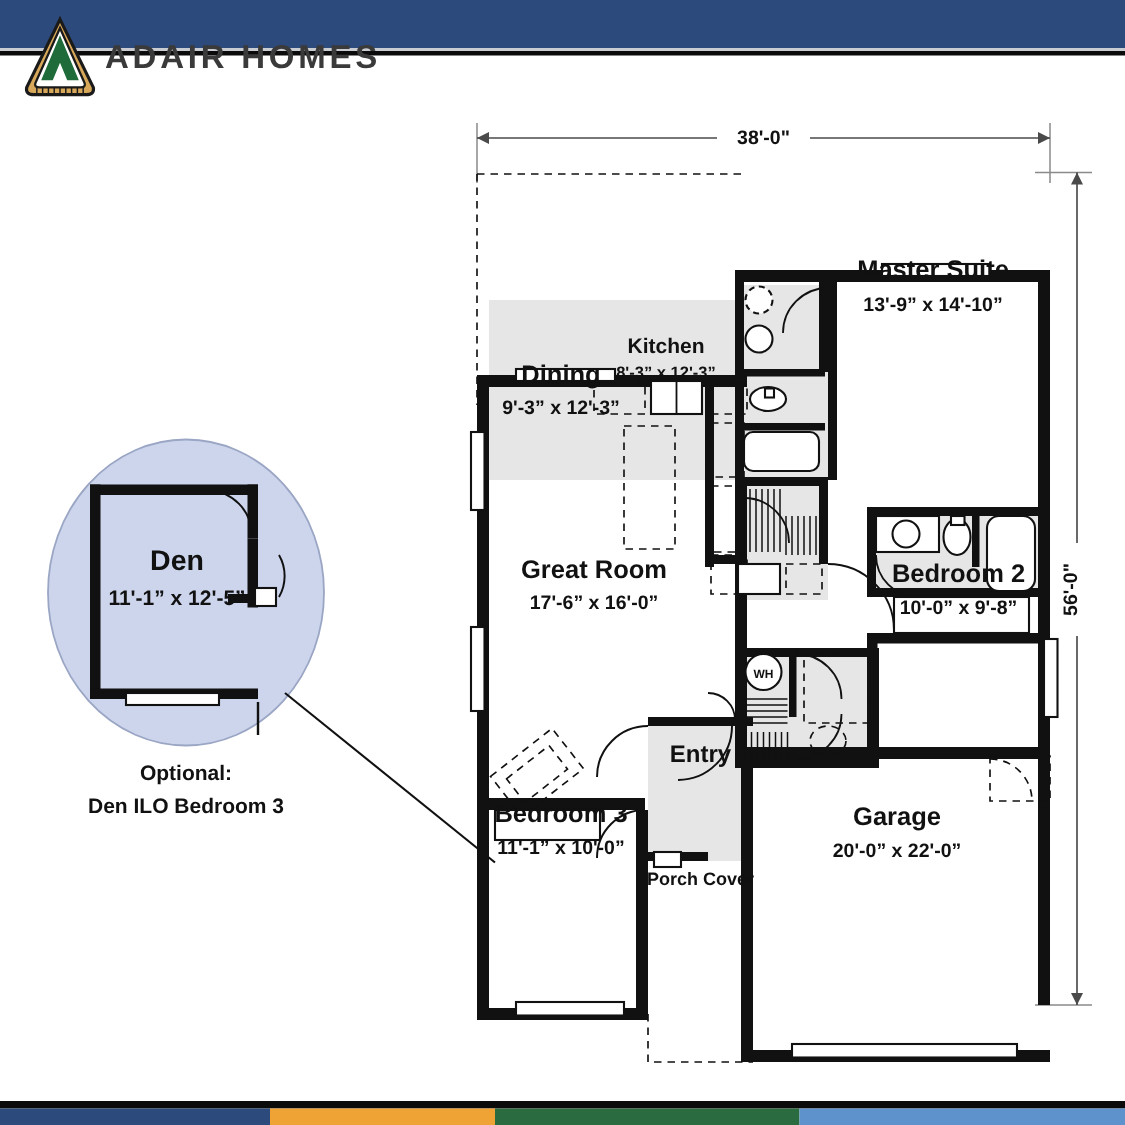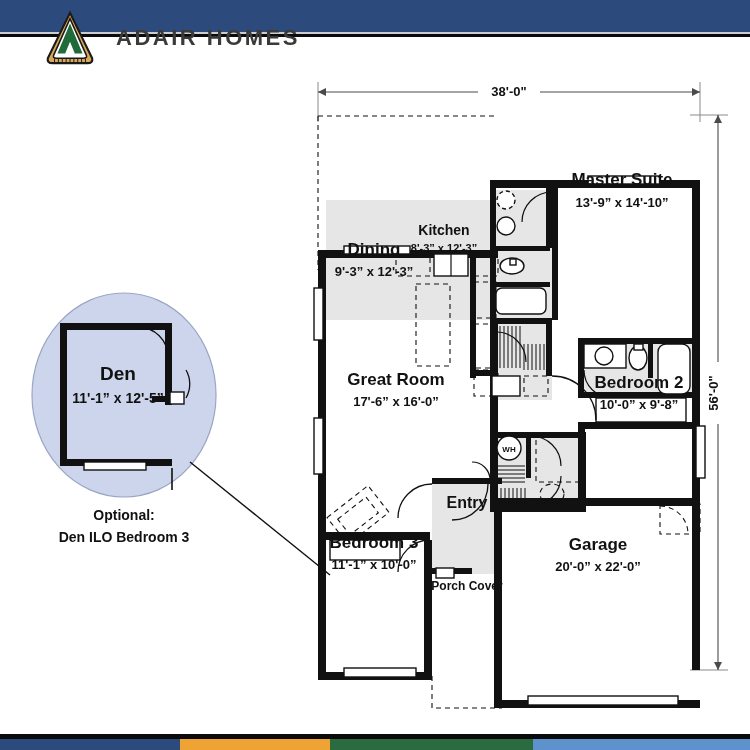--- a/index.html
+++ b/index.html
@@ -29,25 +29,25 @@
     background: #c9ccd1;
   }
   #header-band-rule2 {
     position: absolute;
     left: 0; top: 34px;
     width: 750px; height: 3px;
     background: #0b0b0b;
   }
   #brand {
     position: absolute;
-    left: 44px; top: 10px;
+    left: 14px; top: 10px;
     height: 56px;
     display: flex;
     align-items: center;
-    gap: 20px;
+    gap: 4px;
   }
   #brand-logo { width: 52px; height: 56px; display: block; }
   #brand-name {
     font-size: 22px;
     font-weight: bold;
     letter-spacing: 2.5px;
     color: #3a3a3a;
     white-space: nowrap;
   }
 

